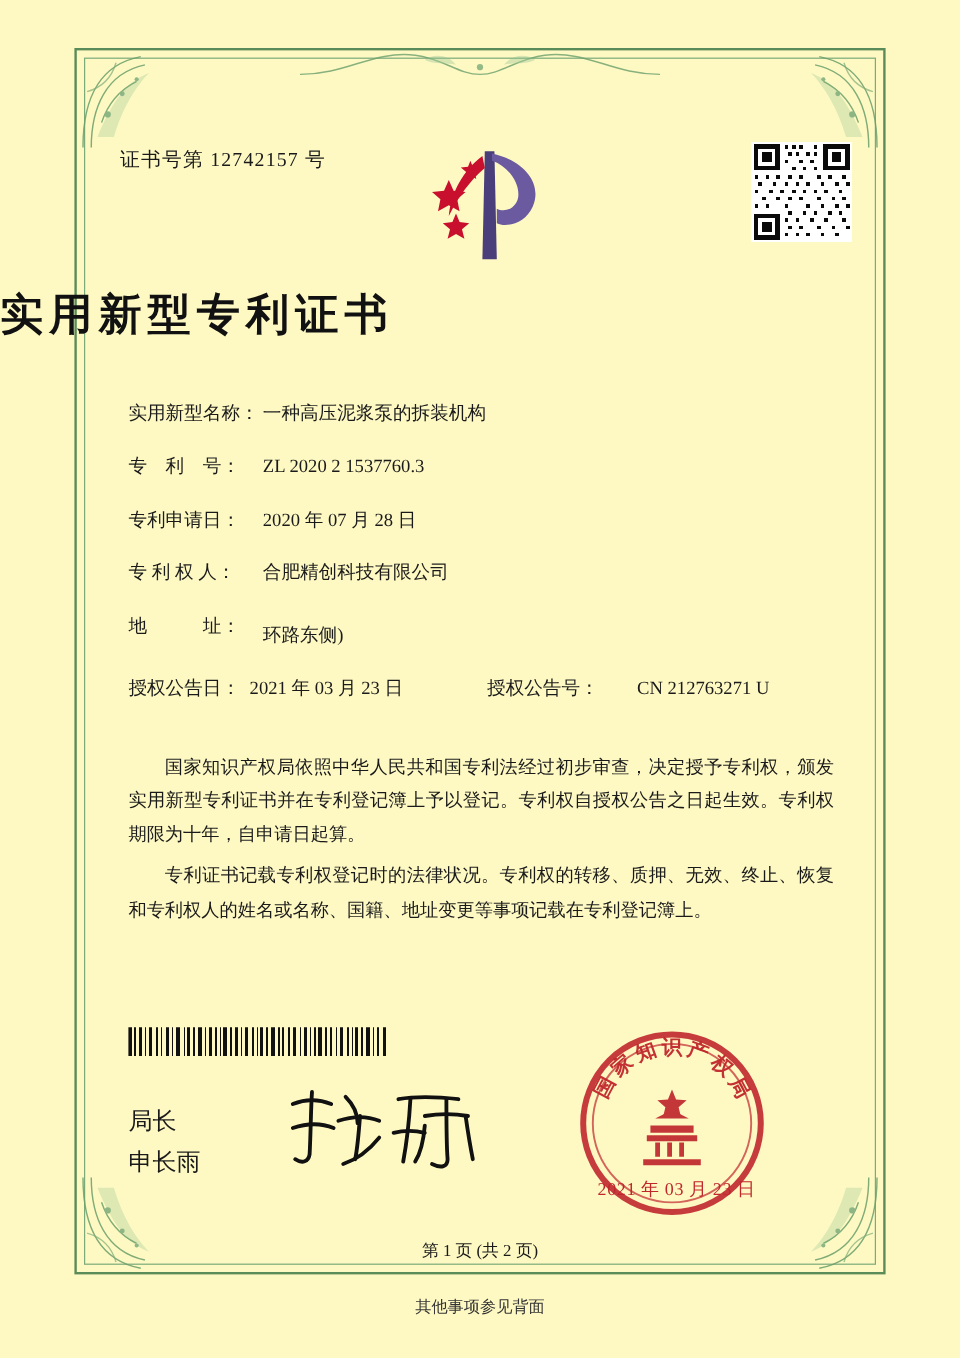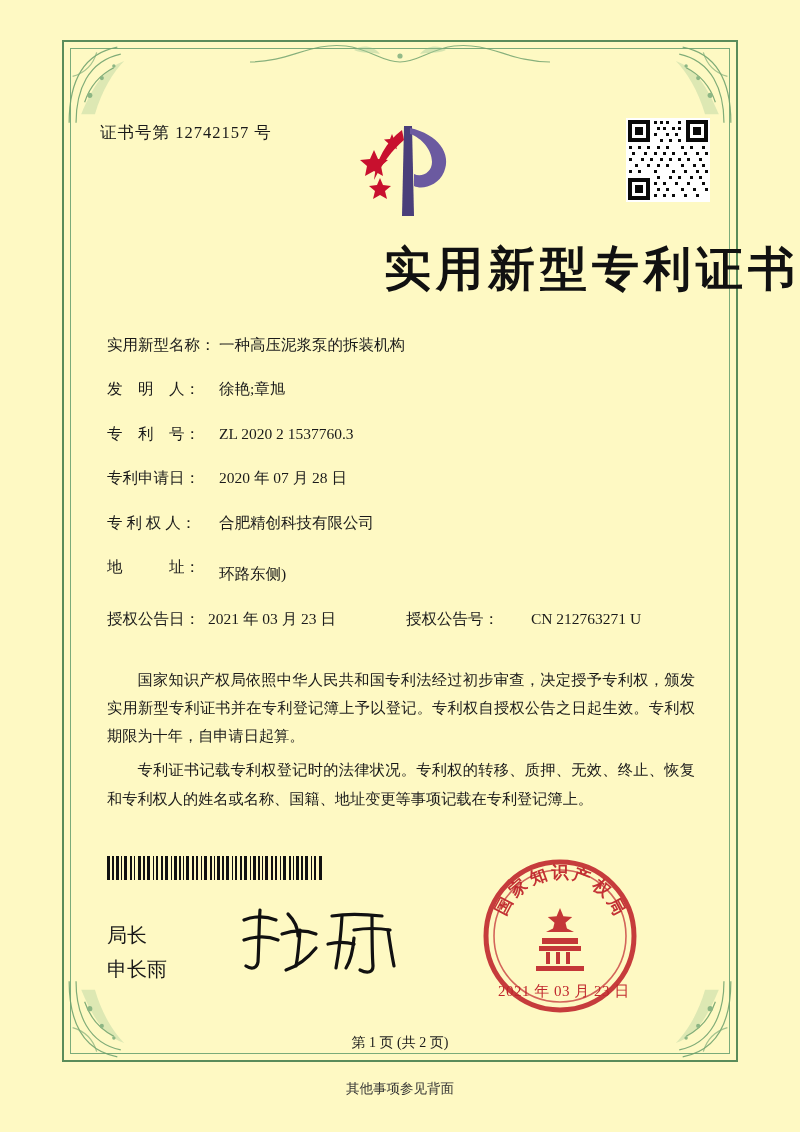--- a/index.html
+++ b/index.html
@@ -86,22 +86,22 @@
     top: 118px;
     width: 84px;
     height: 84px;
   }
   .qr svg { width: 100%; height: 100%; display: block; }
 
   .title {
     position: absolute;
     left: 0; right: 0;
     top: 238px;
-    text-align: right;
-    font-size: 47px;
+    text-align: left;
+    font-size: 36px;
     font-weight: bold;
     letter-spacing: 5px;
     font-family: "DejaVu Serif", "Liberation Serif", serif;
     color: #111;
   }
 
   
   .fields {
     position: absolute;
     left: 107px;
@@ -133,21 +133,21 @@
     align-items: flex-start;
   }
   .field.inline-two .seg { display: flex; }
   .field.inline-two .seg.right { margin-left: 70px; gap: 24px; }
   .field.inline-two .seg .label { width: auto; flex: none; margin-right: 8px; }
 
   
   .paras {
     position: absolute;
     left: 107px;
-    top: 666px;
+    top: 626px;
     width: 588px;
     font-size: 15.2px;
     line-height: 1.85;
     text-align: justify;
   }
   .paras p {
     margin: 0 0 6px 0;
     text-indent: 2em;
   }
 
@@ -393,24 +393,20 @@
 
   <div class="title">实用新型专利证书</div>
 
   <div class="fields">
 
     <div class="field">
       <span class="label">实用新型名称：</span>
       <span class="value">一种高压泥浆泵的拆装机构</span>
     </div>
 
-    <div class="field">
-      <span class="label">发　明　人：</span>
-      <span class="value">徐艳;章旭</span>
-    </div>
 
     <div class="field">
       <span class="label">专　利　号：</span>
       <span class="value">ZL 2020 2 1537760.3</span>
     </div>
 
     <div class="field">
       <span class="label">专利申请日：</span>
       <span class="value">2020 年 07 月 28 日</span>
     </div>

